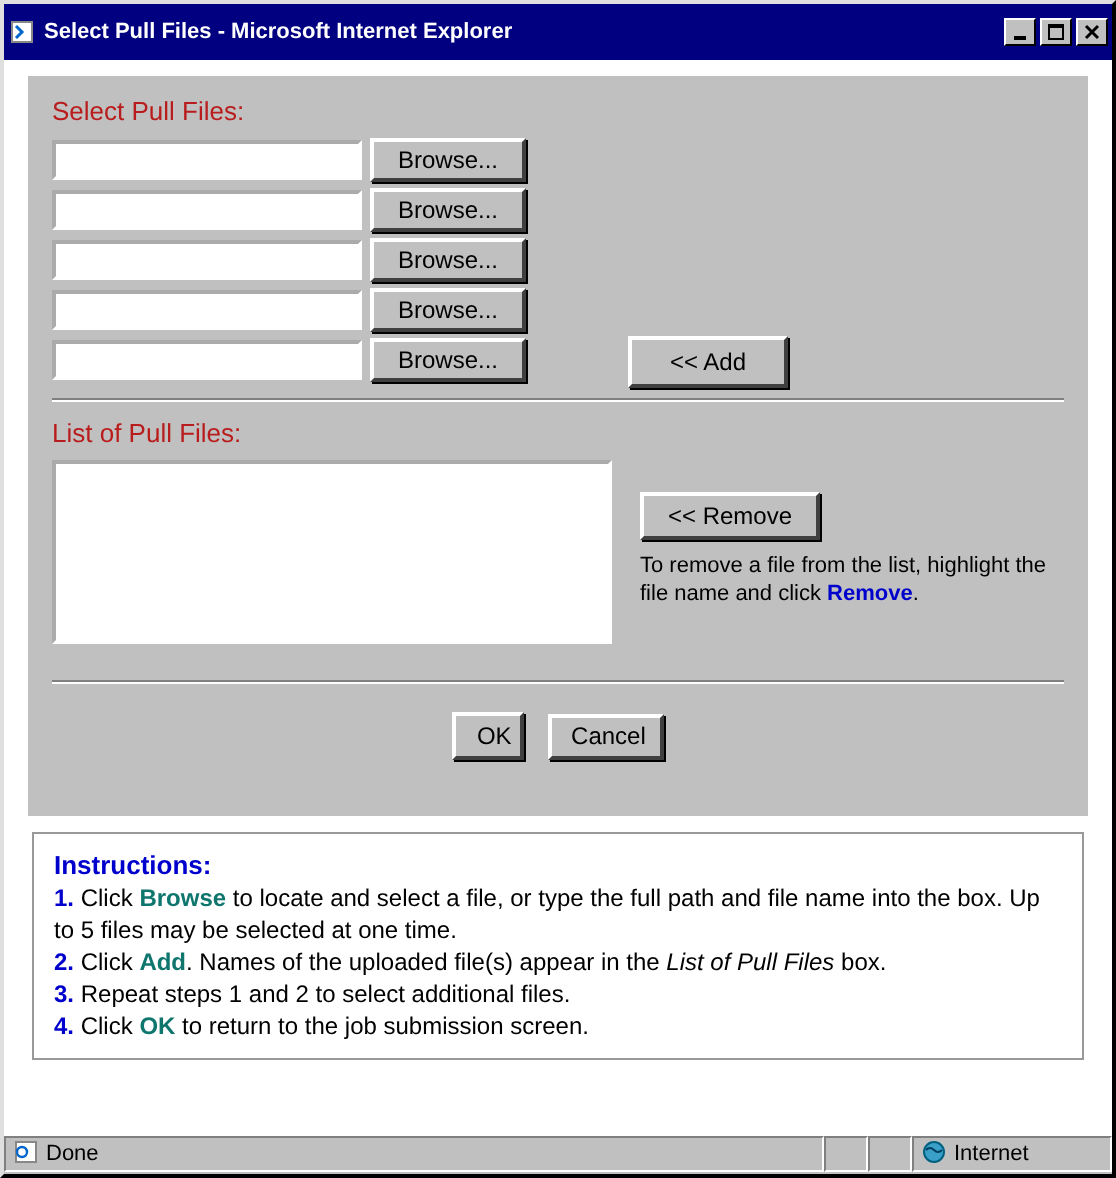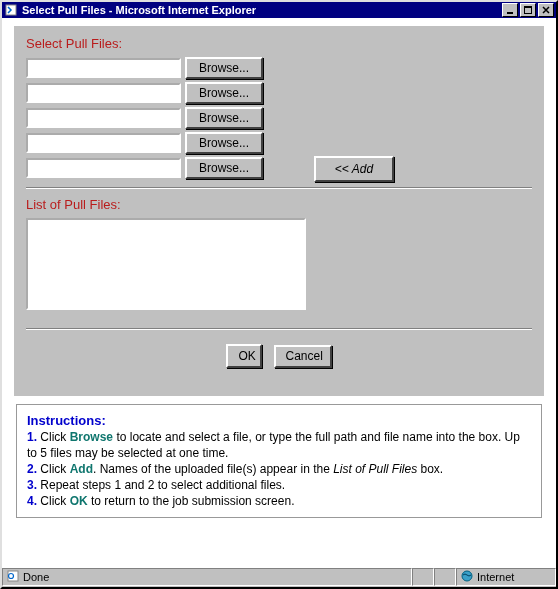--- a/index.html
+++ b/index.html
@@ -13,21 +13,21 @@
   width: 558px;
   height: 589px;
   background: #c0c0c0;
   border: 2px solid;
   border-color: #dfdfdf #000 #000 #dfdfdf;
   position: relative;
 }
 .titlebar {
   background: #000080;
   color: #fff;
-  height: 16px;
+  height: 28px;
   display: flex;
   align-items: center;
   padding: 0 2px;
   font-weight: bold;
   font-size: 11px;
 }
 .titlebar .app-icon {
   width: 14px;
   height: 14px;
   margin-right: 4px;
@@ -96,21 +96,20 @@
   box-shadow: 1px 1px 0 #000;
 }
 .browse-btn {
   width: 78px;
   height: 22px;
 }
 .add-btn {
   width: 80px;
   height: 26px;
   font-size: 12px;
-  font-style: italic;
 }
 .add-wrap {
   position: absolute;
   left: 300px;
   top: 130px;
 }
 .hr {
   border: none;
   border-top: 1px solid #808080;
   border-bottom: 1px solid #fff;
@@ -252,20 +251,26 @@
       </div>
 
       <hr class="hr">
 
       <div class="section-label">List of Pull Files:</div>
 
       <div class="list-area">
         <div class="list-box">
           
         </div>
+        <div class="list-right">
+          <button class="btn remove-btn">&lt;&lt; Remove</button>
+          <div class="remove-hint">
+            <span>To remove a file from the list, highlight the file name and click </span><span class="em">Remove</span><span>.</span>
+          </div>
+        </div>
       </div>
 
       <hr class="hr" style="margin-top:18px">
 
       <div class="center-btns">
         <button class="btn ok-btn">OK</button>
         <button class="btn cancel-btn">Cancel</button>
       </div>
     </div>
 

